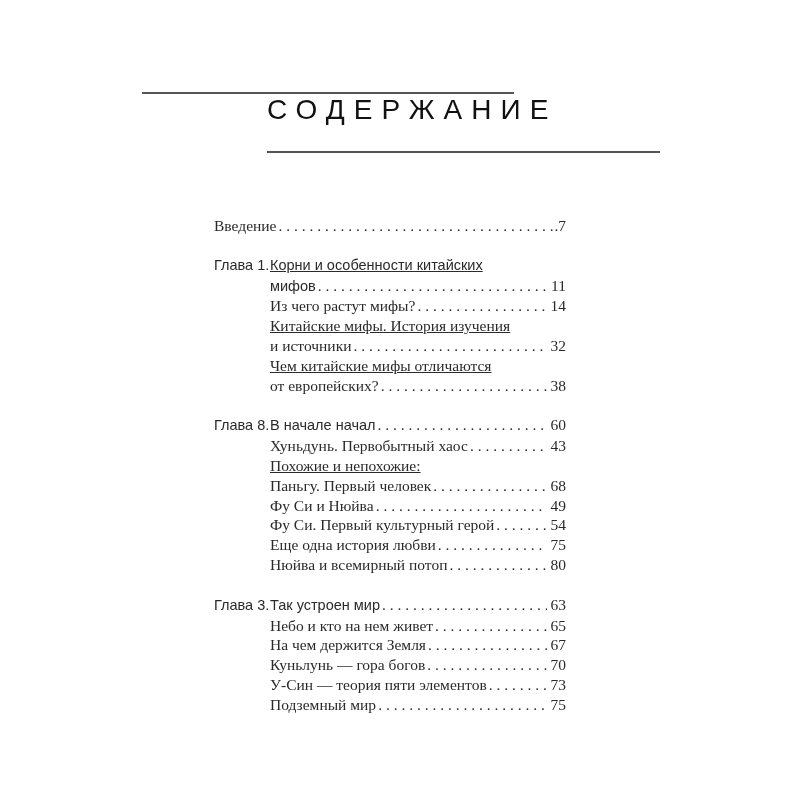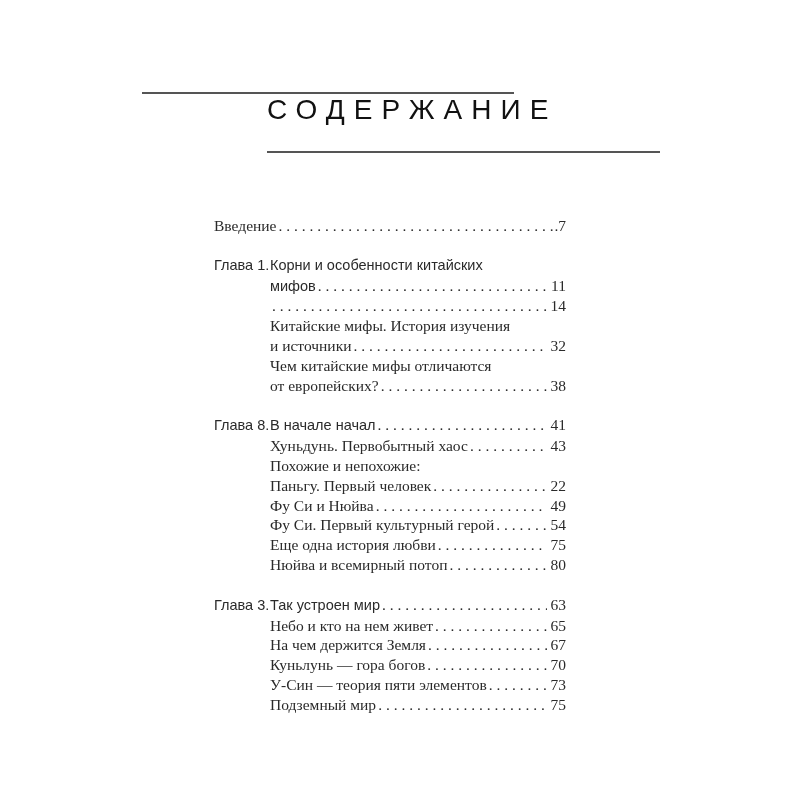--- a/index.html
+++ b/index.html
@@ -12,21 +12,21 @@
   .row { display:flex; align-items:baseline; white-space:nowrap; }
   .row .lbl { flex:0 0 auto; }
   .row .dots { flex:1 1 auto; overflow:hidden; margin:0 4px 0 2px; }
   .row .dots::before { content:". . . . . . . . . . . . . . . . . . . . . . . . . . . . . . . . . . . . . . . . . . . . . . . . . . . . . . . . . . . . ."; letter-spacing:0px; }
   .row .pg { flex:0 0 auto; text-align:right; }
   .chapter-head { font-family:"Liberation Sans", sans-serif; font-size:14.5px; }
   .chapter-label { display:inline-block; width:56px; }
   .indent { padding-left:56px; }
   .sub { padding-left:56px; }
   .gap { height:20px; }
-  .plain { white-space:nowrap; }
+  .plain { white-space:nowrap;text-decoration:underline; }
 </style>
 </head>
 <body>
 
 <div class="rule rule-top"></div>
 <div class="title">СОДЕРЖАНИЕ</div>
 <div class="rule rule-bottom"></div>
 
 <div class="toc">
 
@@ -40,20 +40,21 @@
 
   <div class="plain chapter-head">
     <span class="chapter-label">Глава 1.</span><span>Корни и особенности китайских</span>
   </div>
   <div class="row indent">
     <span class="lbl chapter-head">мифов</span>
     <span class="dots"></span>
     <span class="pg">11</span>
   </div>
   <div class="row sub">
+    <span class="lbl">Из чего растут мифы?</span>
     <span class="dots"></span>
     <span class="pg">14</span>
   </div>
   <div class="plain sub">Китайские мифы. История изучения</div>
   <div class="row sub">
     <span class="lbl">и источники</span>
     <span class="dots"></span>
     <span class="pg">32</span>
   </div>
   <div class="plain sub">Чем китайские мифы отличаются</div>
@@ -61,32 +62,32 @@
     <span class="lbl">от европейских?</span>
     <span class="dots"></span>
     <span class="pg">38</span>
   </div>
 
   <div class="gap"></div>
 
   <div class="row">
     <span class="lbl chapter-head"><span class="chapter-label">Глава 8.</span><span>В начале начал</span></span>
     <span class="dots"></span>
-    <span class="pg">41</span>
+    <span class="pg">60</span>
   </div>
   <div class="row sub">
     <span class="lbl">Хуньдунь. Первобытный хаос</span>
     <span class="dots"></span>
     <span class="pg">43</span>
   </div>
   <div class="plain sub">Похожие и непохожие:</div>
   <div class="row sub">
     <span class="lbl">Паньгу. Первый человек</span>
     <span class="dots"></span>
-    <span class="pg">22</span>
+    <span class="pg">68</span>
   </div>
   <div class="row sub">
     <span class="lbl">Фу Си и Нюйва</span>
     <span class="dots"></span>
     <span class="pg">49</span>
   </div>
   <div class="row sub">
     <span class="lbl">Фу Си. Первый культурный герой</span>
     <span class="dots"></span>
     <span class="pg">54</span>

